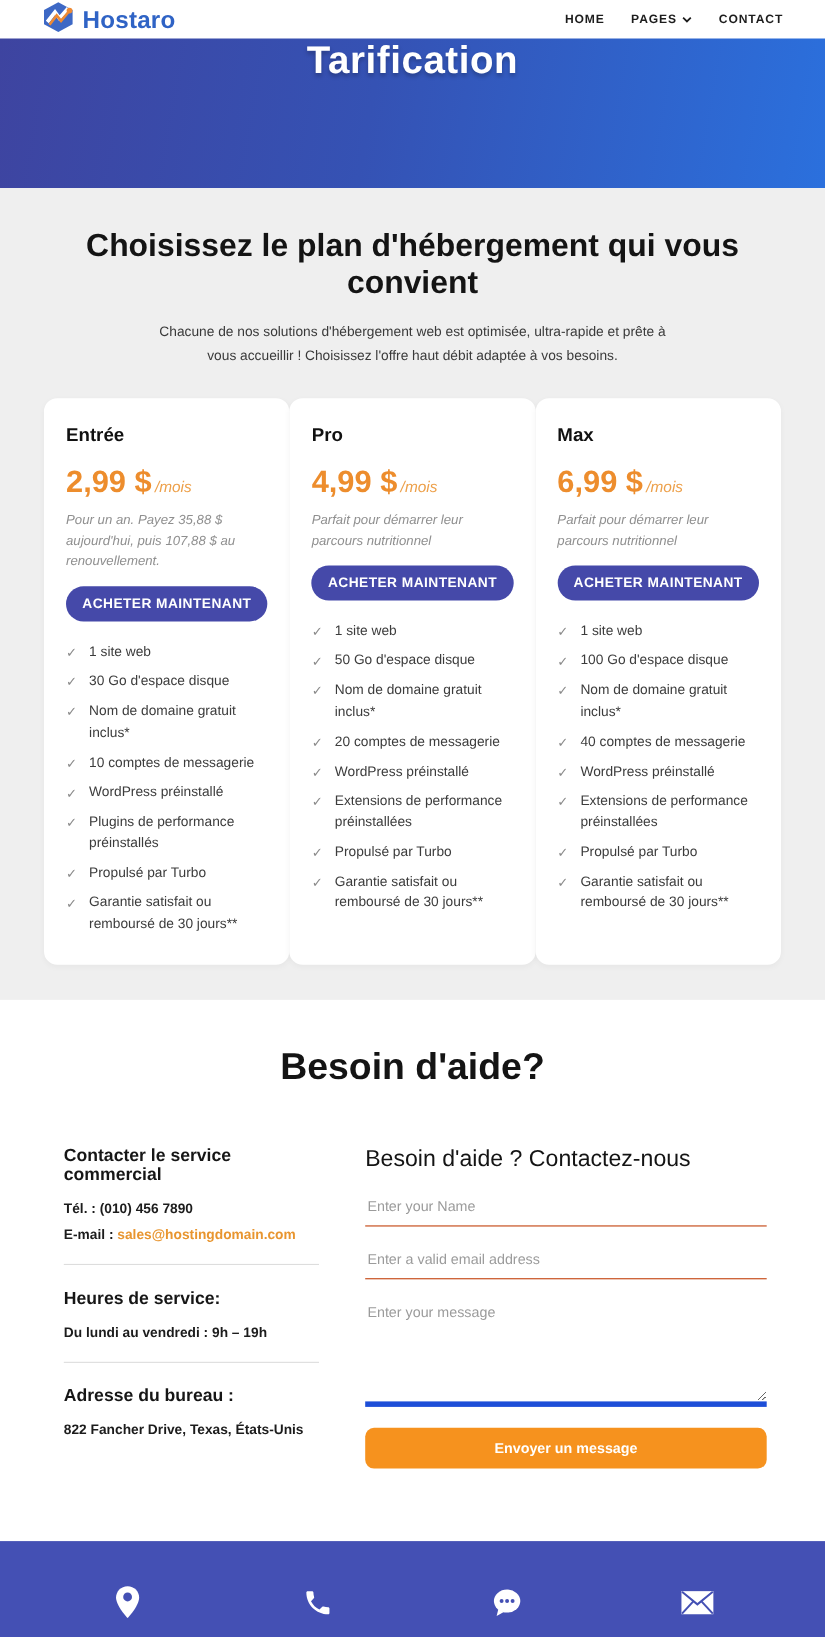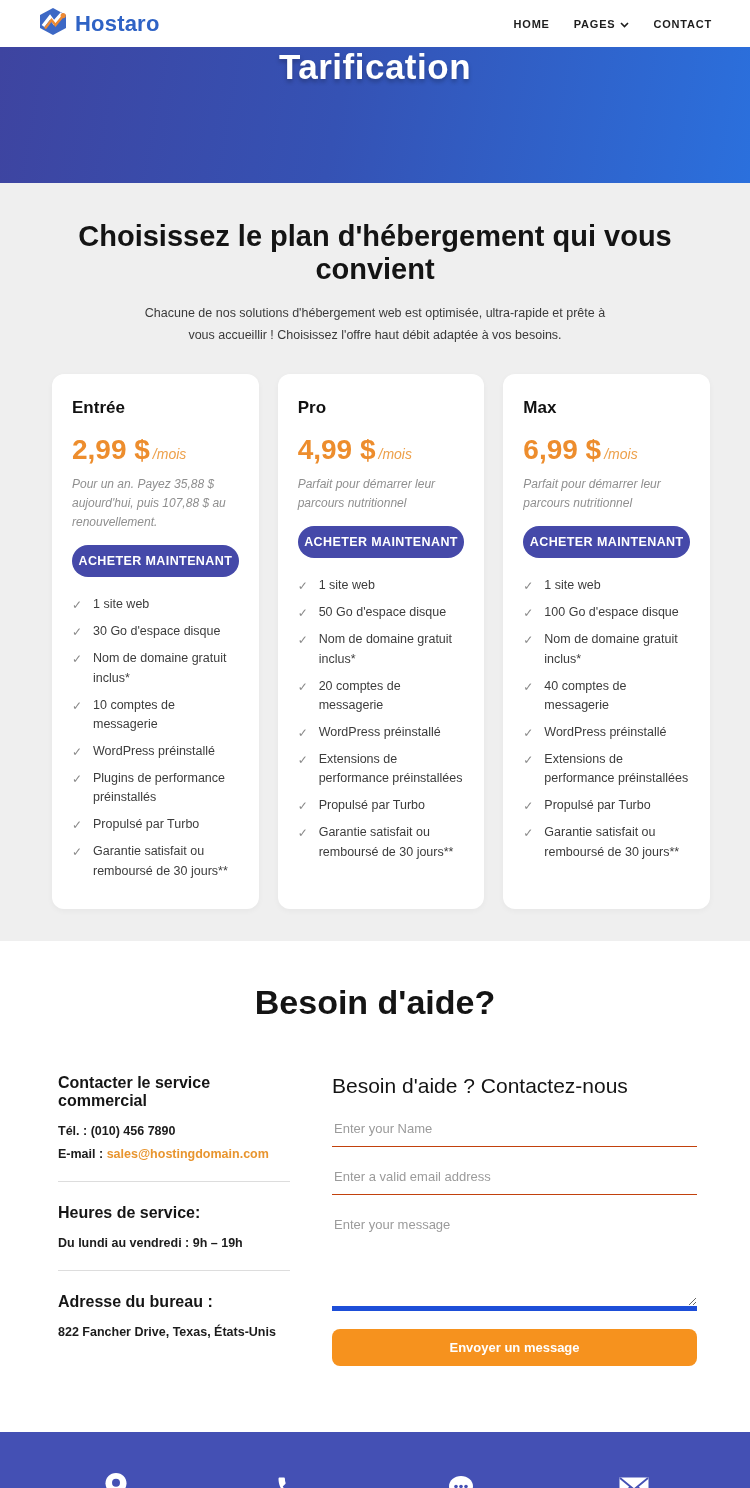--- a/index.html
+++ b/index.html
@@ -5,21 +5,21 @@
   * { margin:0; padding:0; box-sizing:border-box; }
   html,body { width:750px; }
   body {
     font-family:"Liberation Sans", sans-serif;
     color:#222;
     background:#fff;
     width:750px;
   }
   
   .header {
-    height:47px; background:#fff;
+    height:35px; background:#fff;
     display:flex; align-items:center; justify-content:space-between;
     padding:0 38px 0 38px;
   }
   .logo { display:flex; align-items:center; gap:7px; cursor:pointer; }
   .logo-text { font-size:22px; font-weight:bold; color:#2f63c5; letter-spacing:.2px; }
   .nav { display:flex; align-items:center; gap:24px; }
   .nav-item {
     font-size:11px; font-weight:bold; letter-spacing:.8px; color:#1d1d1d;
     display:flex; align-items:center; gap:5px; cursor:pointer;
   }
@@ -36,21 +36,21 @@
   
   .plans-section { background:#efefef; padding:37px 0 32px; }
   .plans-title {
     font-size:29px; font-weight:bold; color:#141414; text-align:center;
     line-height:1.15; max-width:620px; margin:0 auto;
   }
   .plans-subtitle {
     font-size:12.5px; color:#3a3a3a; text-align:center; line-height:1.8;
     max-width:470px; margin:15px auto 0;
   }
-  .cards { display:flex; gap:19px; padding:0 40px; margin-top:27px;margin-left:12px; }
+  .cards { display:flex; padding:0 40px; margin-top:27px; }
   .card {
     flex:1; background:#fff; border-radius:12px; padding:24px 20px 20px;
     box-shadow:0 2px 6px rgba(0,0,0,.04);
     display:flex; flex-direction:column;
   }
   .plan-name { font-size:17px; font-weight:bold; color:#111; margin-bottom:16px; }
   .plan-price-row { display:flex; align-items:baseline; gap:3px; }
   .plan-price { font-size:28px; font-weight:bold; color:#ed8d2d; }
   .plan-period { font-size:14px; font-style:italic; color:#edA04a; }
   .plan-desc {

